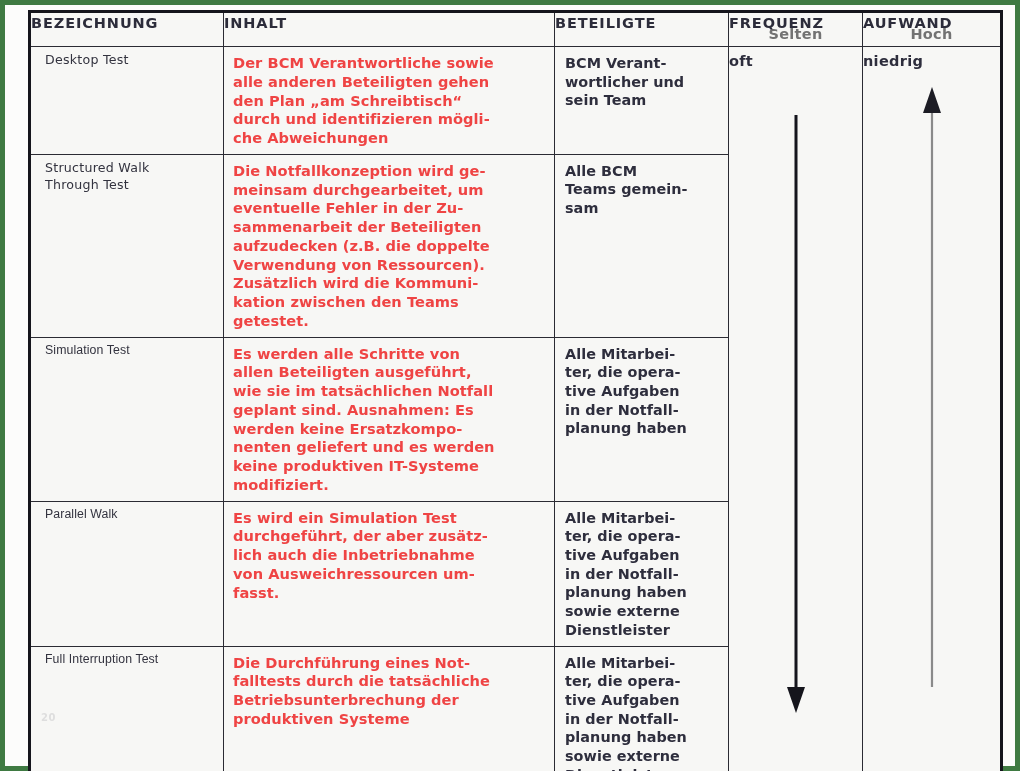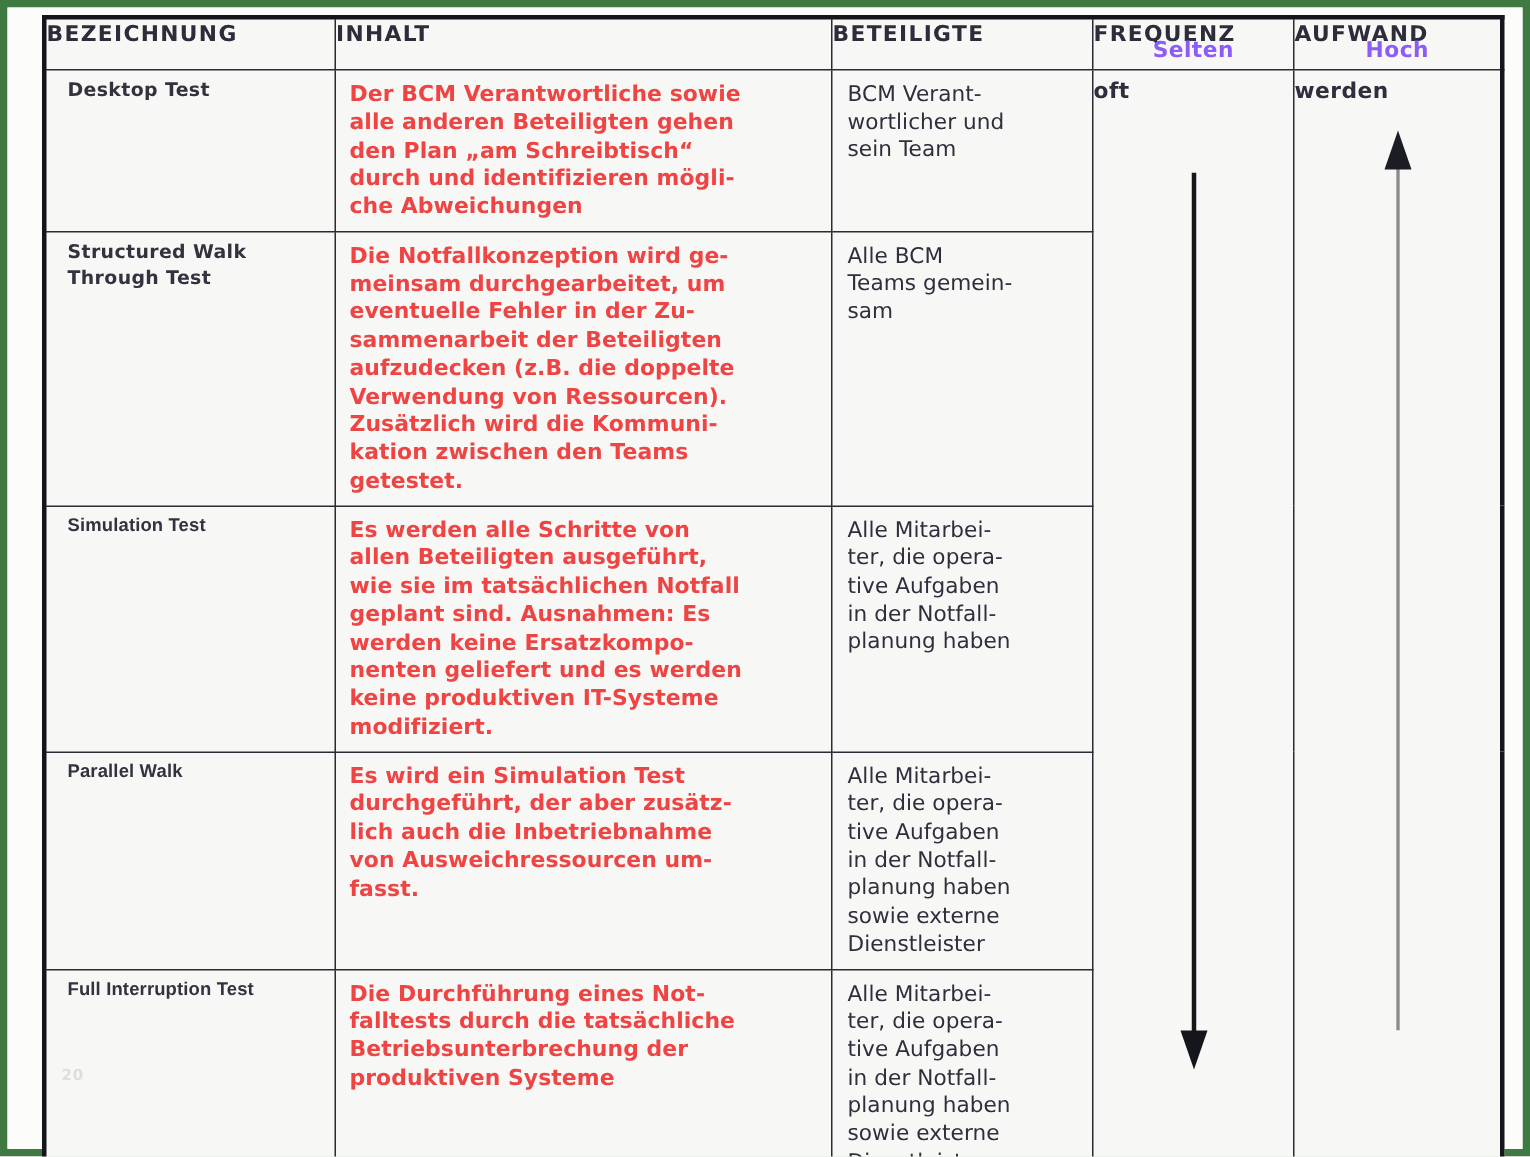--- a/index.html
+++ b/index.html
@@ -72,21 +72,21 @@
     border-bottom: 2.5px solid #15151c;
     padding: 2px 0 3px 0;
     background: #f8f8f6;
   }
 
   
   td.name-cell {
     vertical-align: middle;
     padding: 4px 10px 4px 14px;
     font-size: 12.6px;
-    font-weight: bold;
+    font-weight: normal;
     color: #33333f;
     letter-spacing: 0.25px;
     line-height: 1.35;
   }
   td.name-cell.alt-font {
     font-family: "Liberation Sans", "DejaVu Sans", sans-serif;
     font-size: 12.3px;
     letter-spacing: 0.1px;
   }
 
@@ -98,21 +98,21 @@
     color: #ef4444;
     line-height: 1.285;
     letter-spacing: 0.05px;
     white-space: pre-line;
   }
 
   
   td.parties-cell {
     padding: 7px 6px 6px 10px;
     font-size: 14.4px;
-    font-weight: normal;
+    font-weight: bold;
     color: #2e2e3d;
     line-height: 1.30;
     letter-spacing: 0.05px;
     white-space: pre-line;
   }
 
   
   td.axis-cell {
     position: relative;
     padding: 0;
@@ -140,21 +140,21 @@
     letter-spacing: 0.3px;
   }
   .axis-bottom-label {
     position: absolute;
     bottom: 5px;
     left: 0;
     width: 100%;
     text-align: center;
     font-size: 14.5px;
     font-weight: bold;
-    color: #8b5cf6;
+    color: #737373;
     letter-spacing: 0.3px;
   }
   .axis-arrow {
     position: absolute;
     left: 50%;
     transform: translateX(-50%);
   }
 
   
   #caption {
@@ -224,21 +224,21 @@
                 <svg class="axis-arrow" width="26" height="602" viewBox="0 0 26 602" style="top:68px">
                   <line x1="13" y1="0" x2="13" y2="578" stroke="#15151c" stroke-width="3"></line>
                   <polygon points="13,598 4,572 22,572" fill="#15151c"></polygon>
                 </svg>
                 <div class="axis-bottom-label">Selten</div>
               </div>
             </td>
 
             <td class="axis-cell rowspan-cell" rowspan="5">
               <div class="axis-col">
-                <div class="axis-top-label">werden</div>
+                <div class="axis-top-label">niedrig</div>
                 <svg class="axis-arrow" width="26" height="602" viewBox="0 0 26 602" style="top:38px">
                   <line x1="13" y1="24" x2="13" y2="602" stroke="#8a8a8a" stroke-width="2.2"></line>
                   <polygon points="13,2 4,28 22,28" fill="#1c1c24"></polygon>
                 </svg>
                 <div class="axis-bottom-label">Hoch</div>
               </div>
             </td>
           </tr>
 
           <tr style="height:162px">

